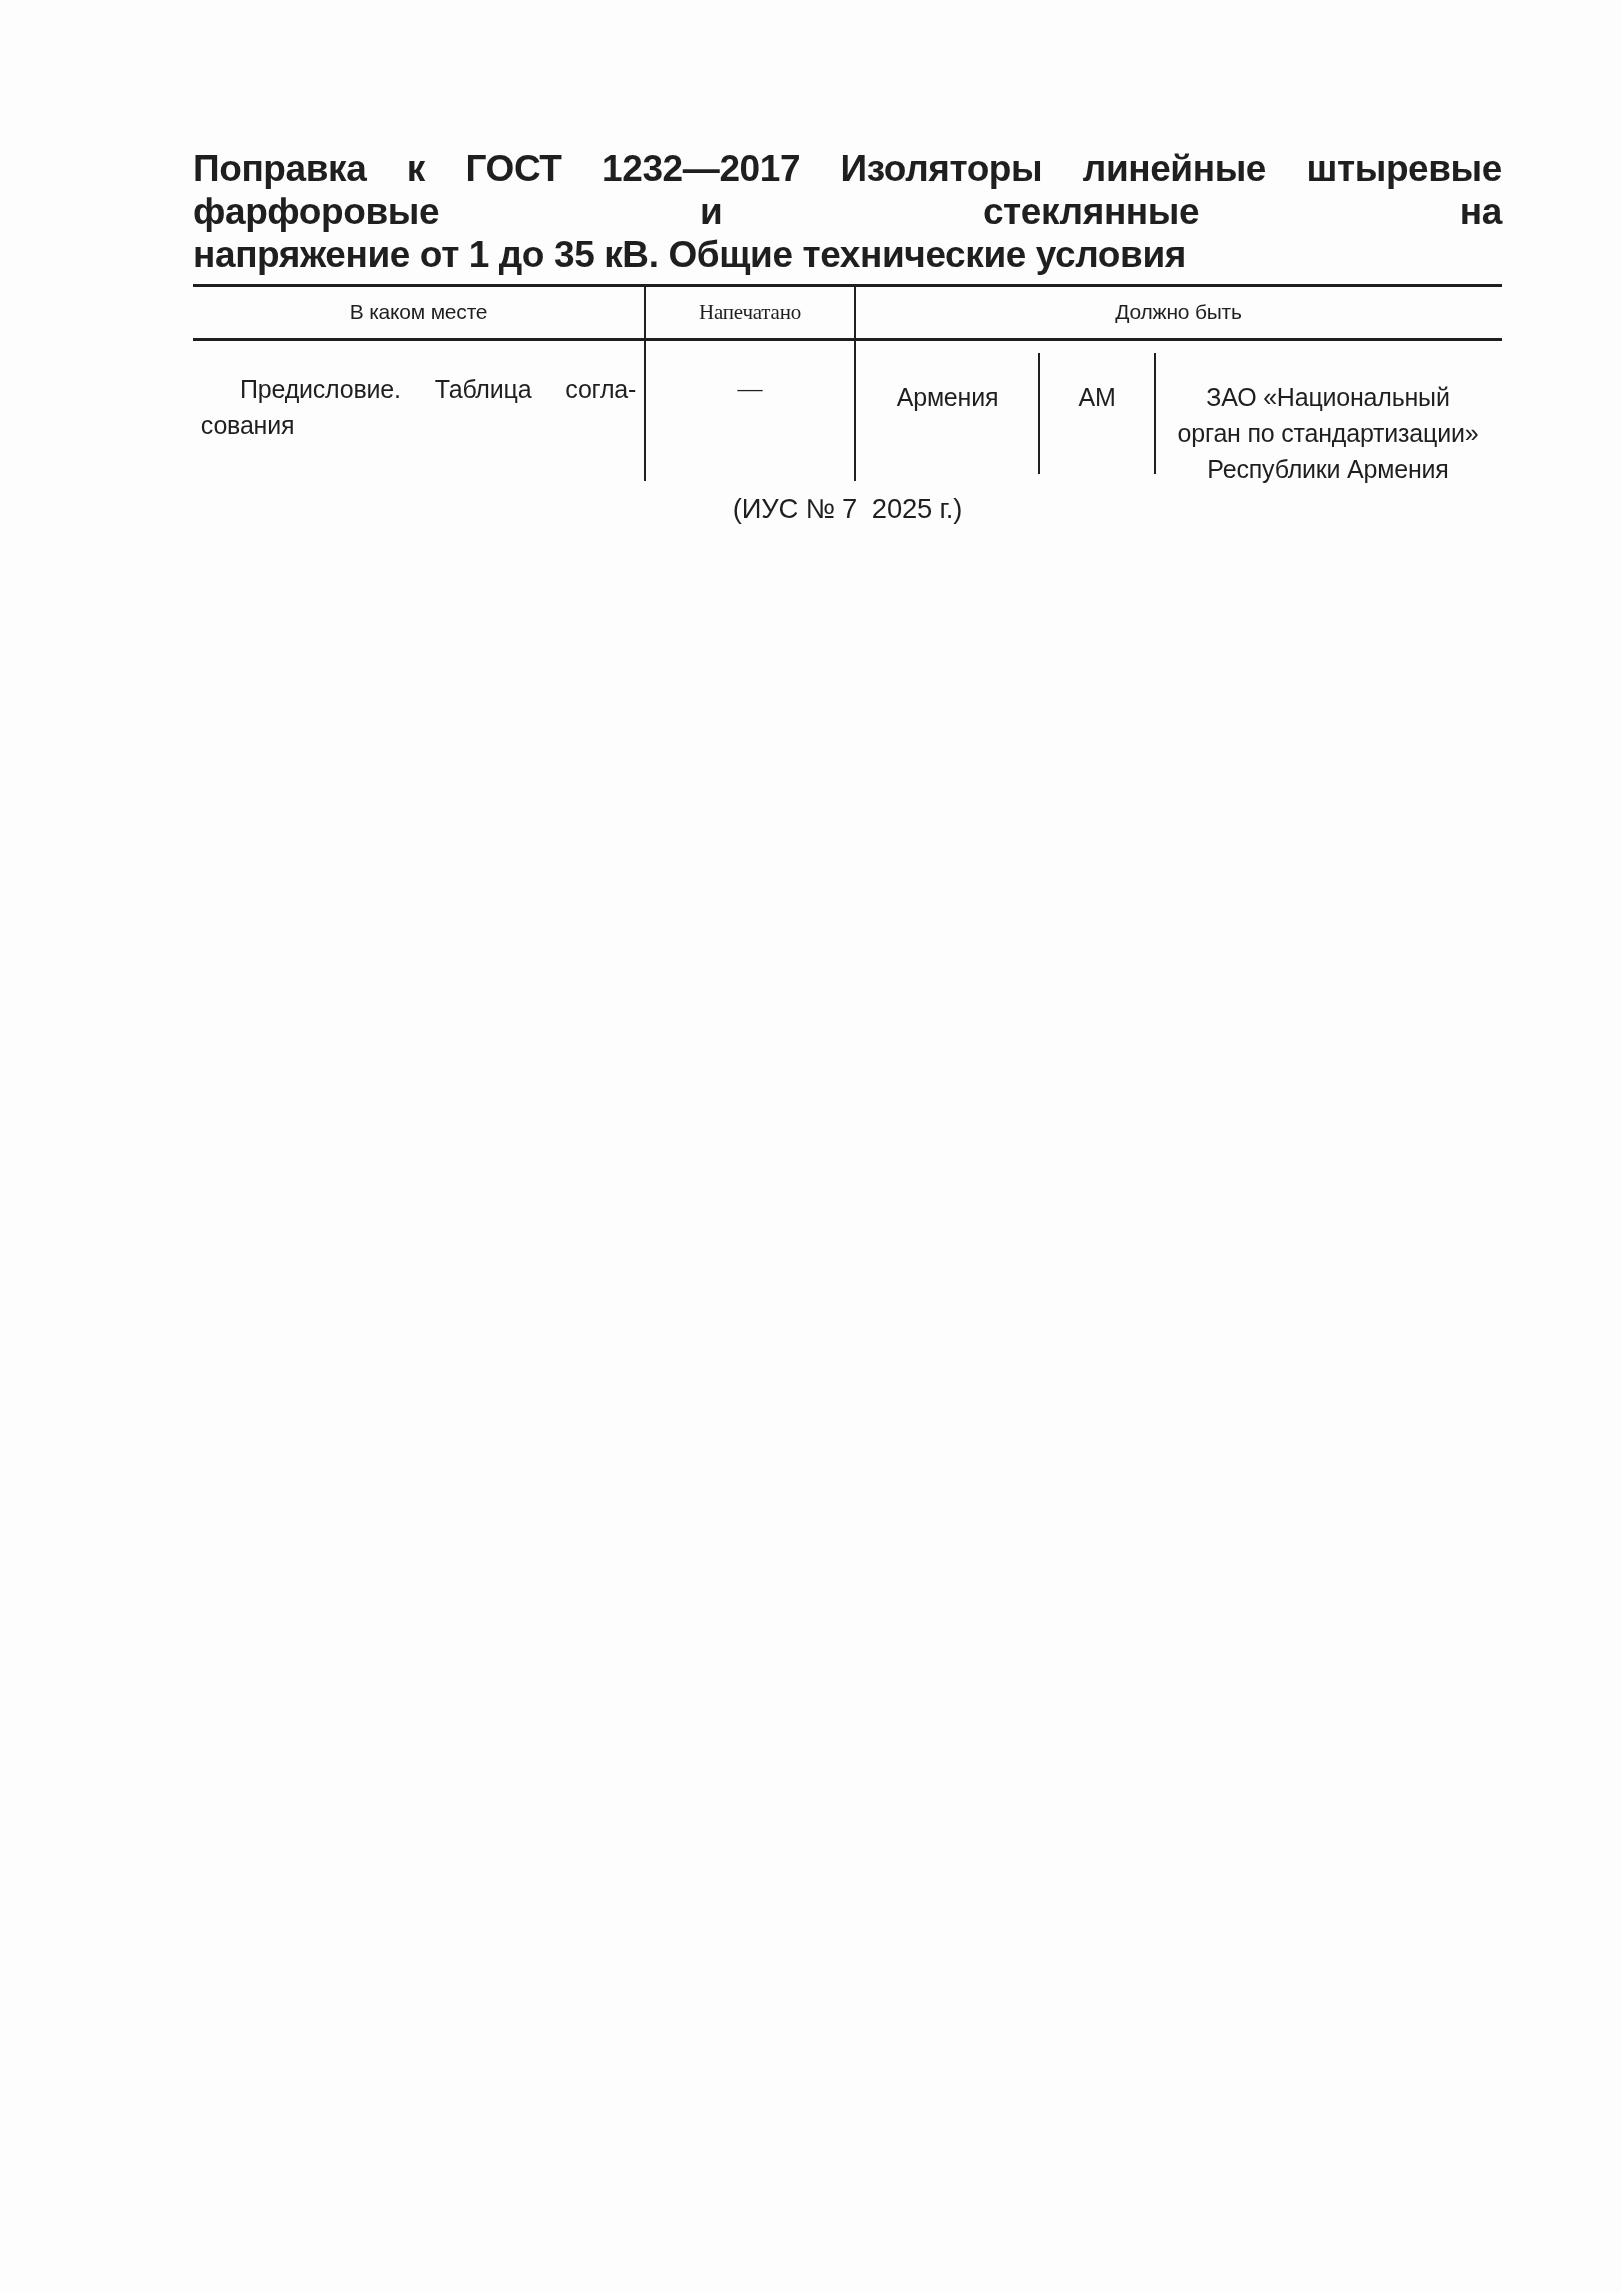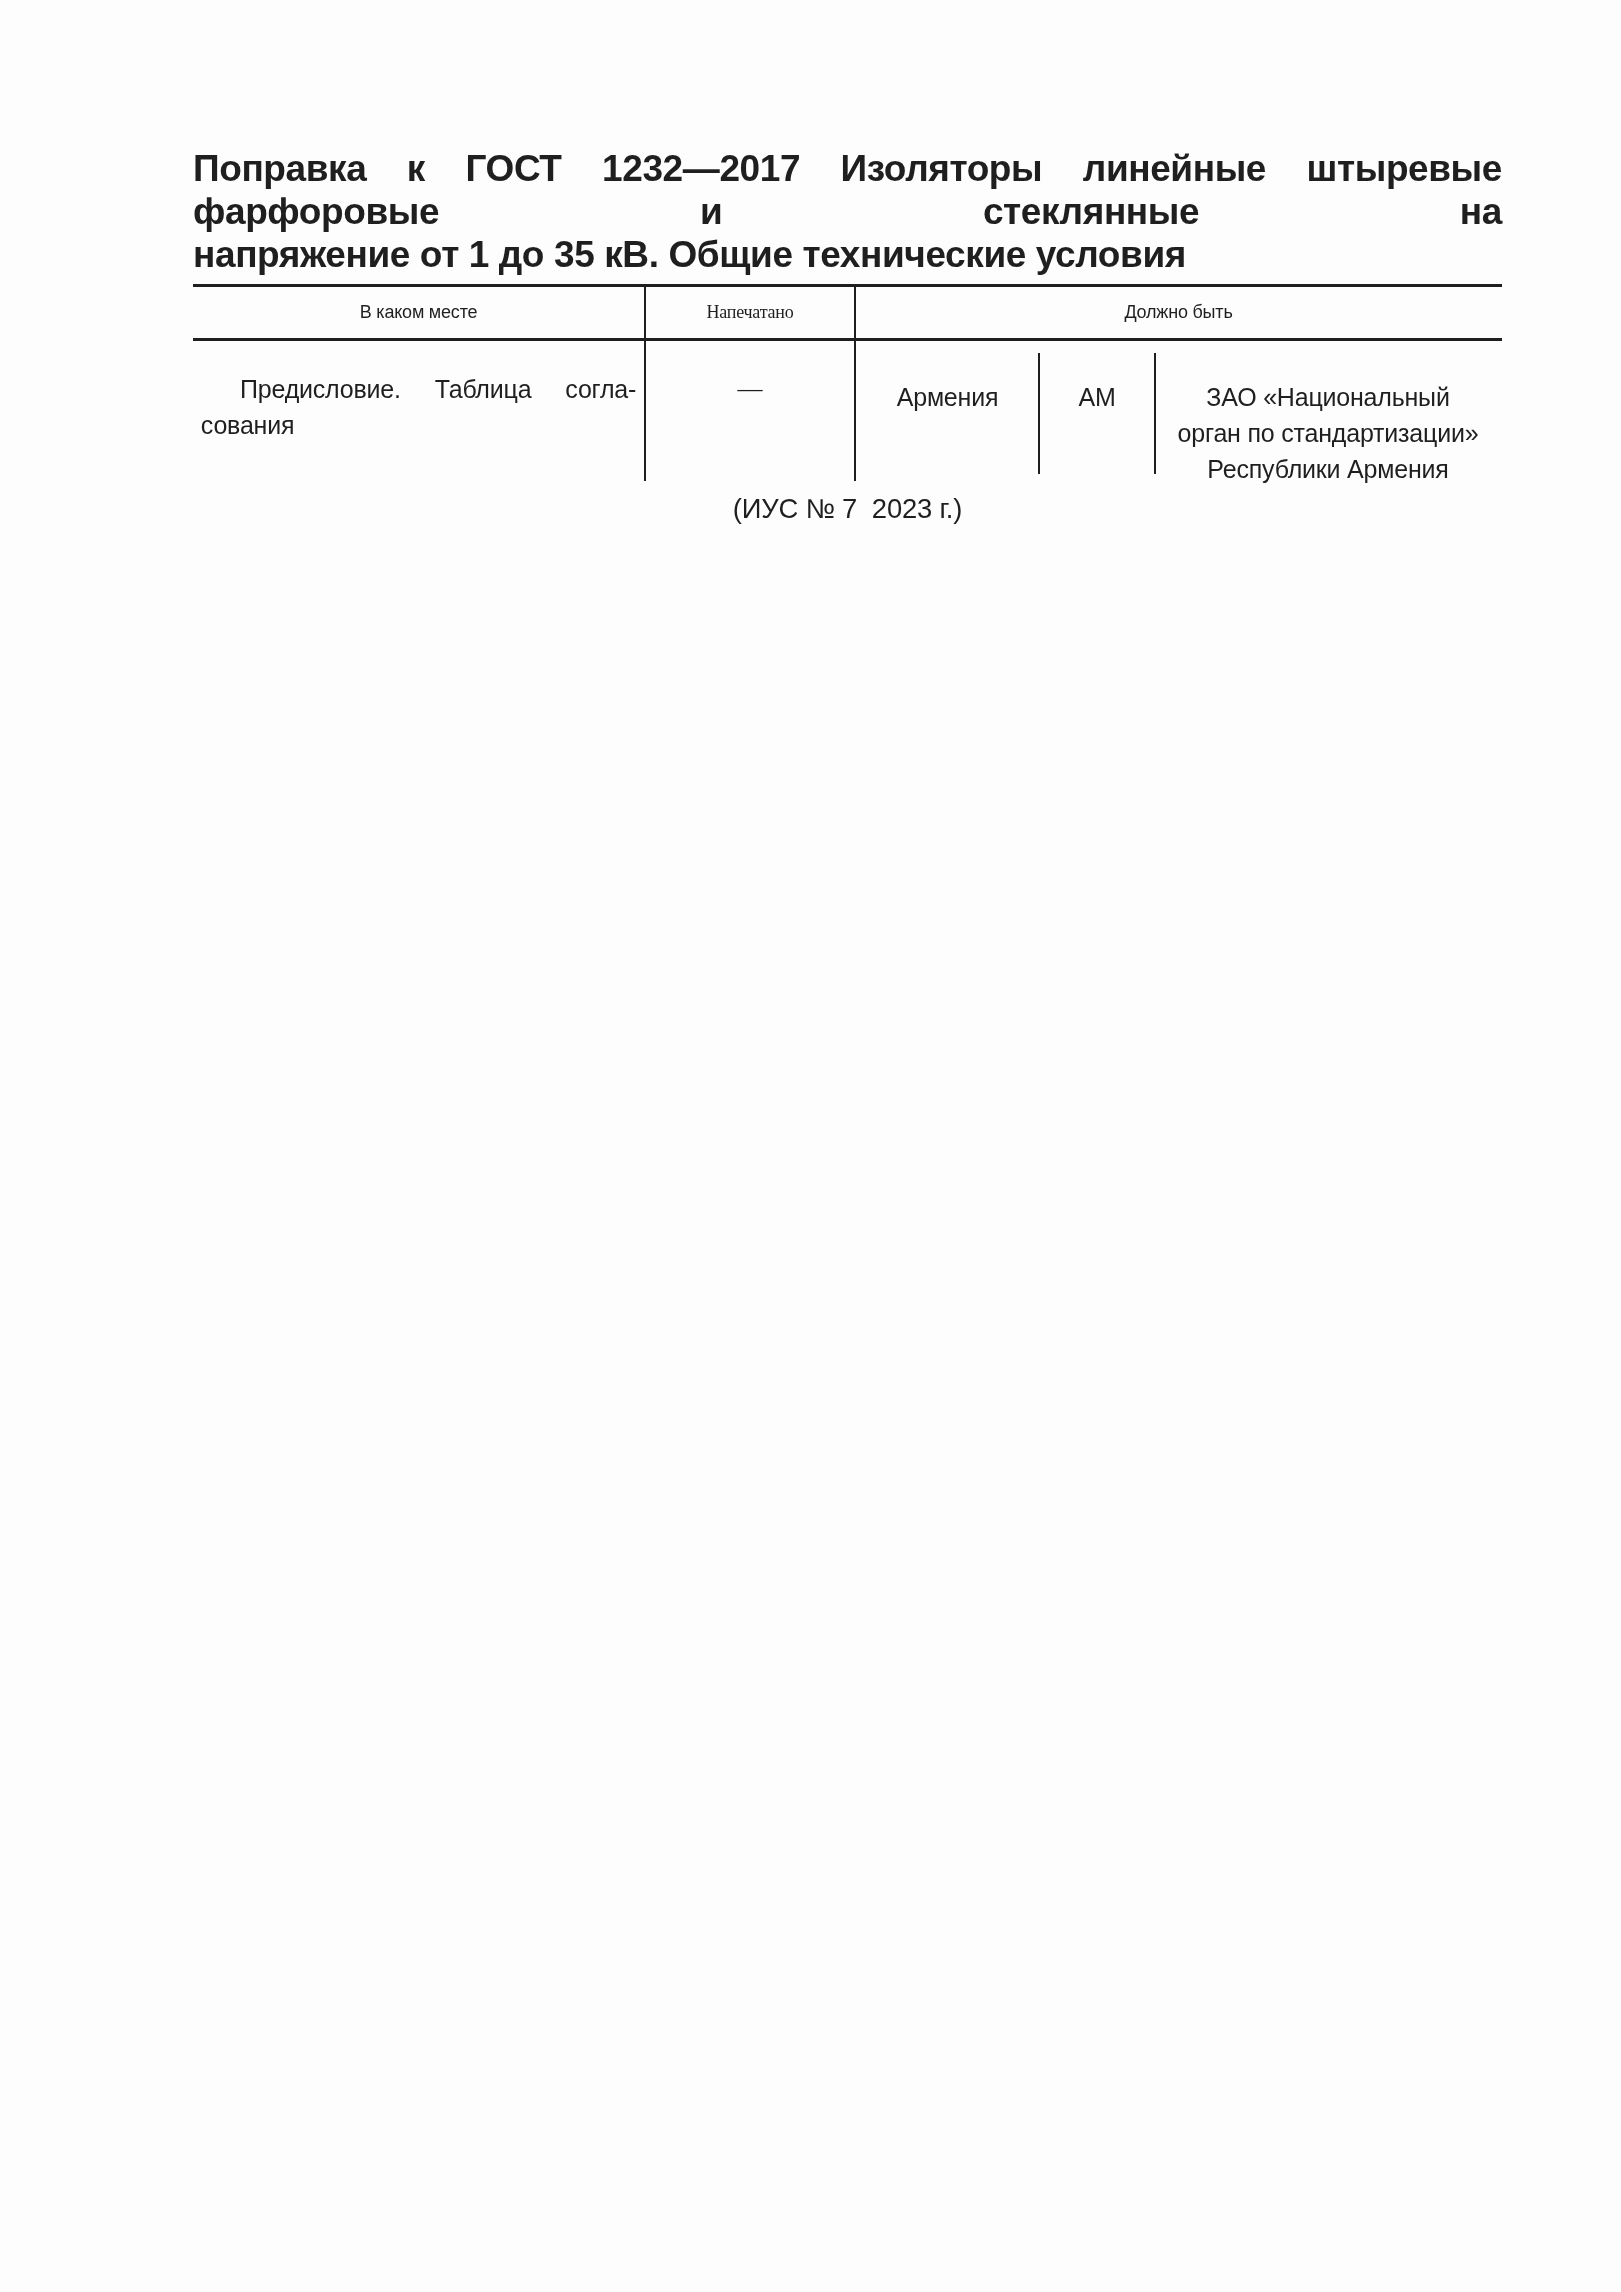--- a/index.html
+++ b/index.html
@@ -37,21 +37,21 @@
   }
   .thead {
     display: flex;
     height: 51px;
     border-bottom: 3.9px solid #1f1f1f;
   }
   .th {
     display: flex;
     align-items: center;
     justify-content: center;
-    font-size: 18px;
+    font-size: 21px;
     letter-spacing: -0.2px;
     white-space: nowrap;
   }
   .col1 { width: 451px; border-right: 2.9px solid #1f1f1f; }
   .col2 { width: 208px; border-right: 2.9px solid #1f1f1f; font-family: Liberation Serif, serif; }
   .col3 { width: 645px; }
   .tbody {
     display: flex;
     height: 140px; 
   }
@@ -139,17 +139,17 @@
             <div>ЗАО «Национальный</div>
             <div>орган по стандартизации»</div>
             <div>Республики Армения</div>
           </div>
           <div class="subdiv subdiv-1"></div>
           <div class="subdiv subdiv-2"></div>
         </div>
       </div>
     </div>
 
-    <div class="footer">(ИУС № 7  2023 г.)</div>
+    <div class="footer">(ИУС № 7  2025 г.)</div>
 
   </div>
 </div>
 
 
 </body></html>

